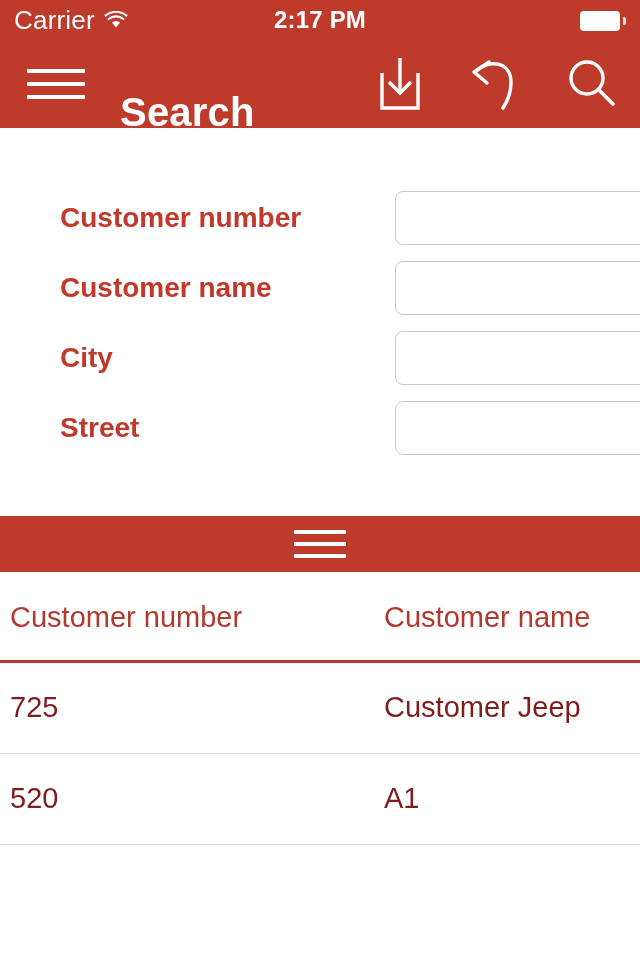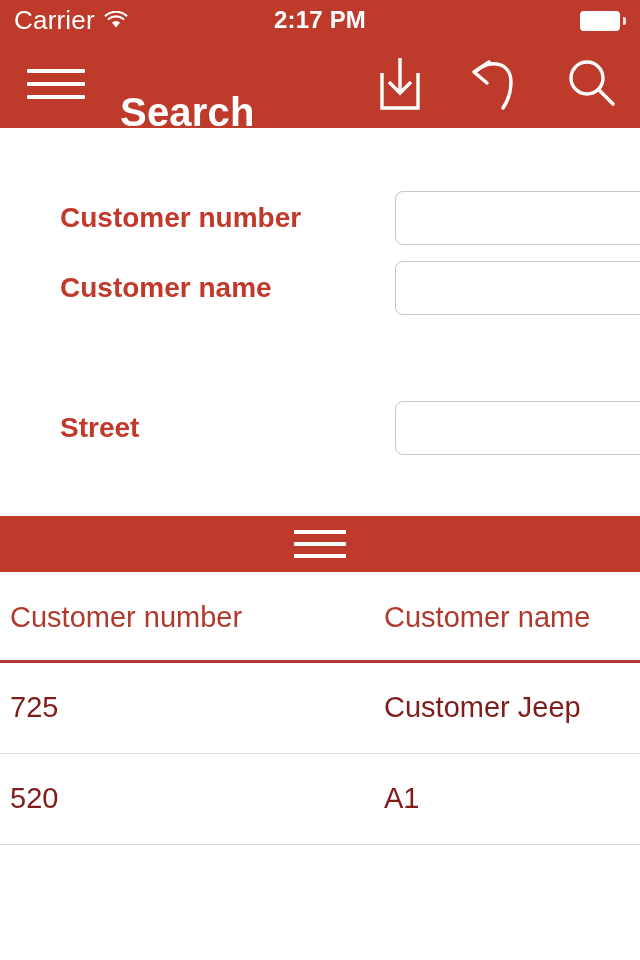--- a/index.html
+++ b/index.html
@@ -330,20 +330,24 @@
     <div class="form-row" style="top:55px;">
       <div class="form-label">Customer number</div>
       <input class="form-input" type="text" value="" placeholder="" style="">
     </div>
 
     <div class="form-row" style="top:125px;">
       <div class="form-label">Customer name</div>
       <input class="form-input" type="text" value="" placeholder="" style="">
     </div>
 
+    <div class="form-row" style="top:195px;">
+      <div class="form-label">City</div>
+      <input class="form-input" type="text" value="" placeholder="" style="">
+    </div>
 
     <div class="form-row" style="top:265px;">
       <div class="form-label">Street</div>
       <input class="form-input" type="text" value="" placeholder="" style="">
     </div>
 
 
   </div>
 
   <div class="splitter">

